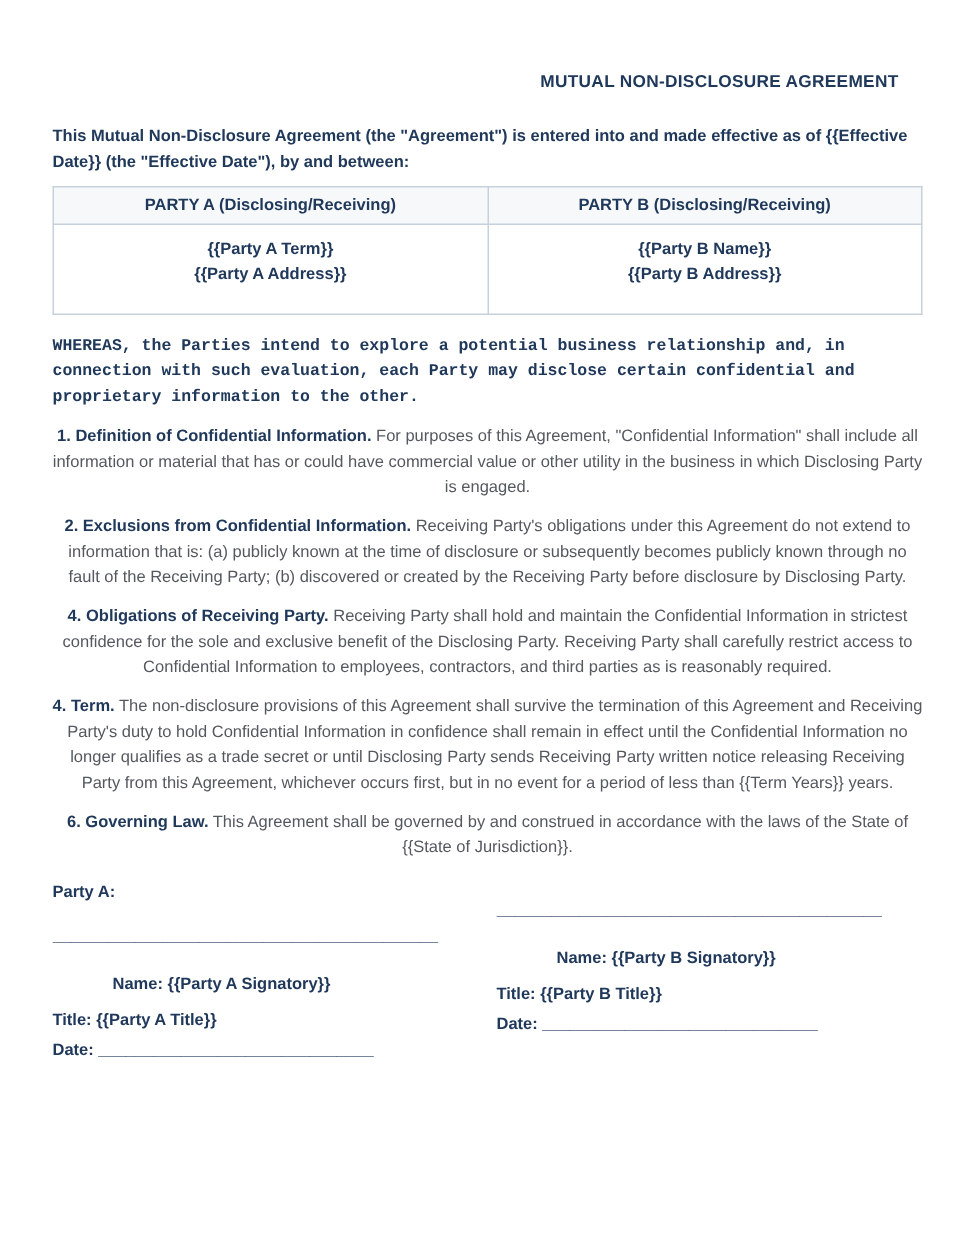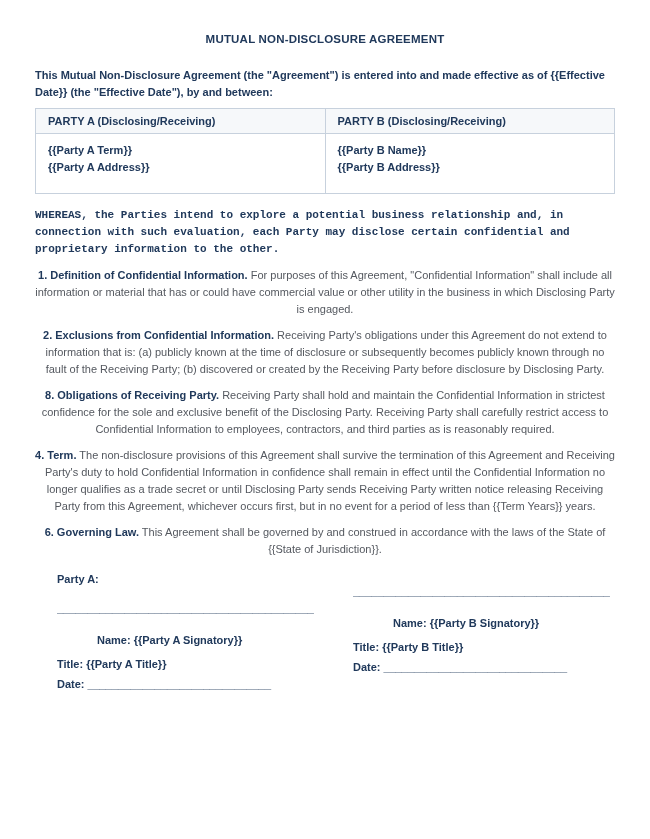--- a/index.html
+++ b/index.html
@@ -8,41 +8,41 @@
     width: 650px;
     height: 839px;
     padding: 33px 35px 0 35px;
     background: #ffffff;
     font-family: "Liberation Sans", sans-serif;
     font-size: 11px;
     color: #54585f;
     overflow: hidden;
   }
   .title {
-    margin: 0;
-    text-align: center;
+    margin: 16px;
+    text-align: right;
     font-size: 11.5px;
     font-weight: 700;
     letter-spacing: 0.2px;
     color: #20395b;
   }
   .intro {
     margin: 22px 0 0 0;
     color: #20395b;
     font-weight: 700;
     line-height: 17px;
   }
   table.party-table {
     width: 100%;
     border-collapse: collapse;
     margin-top: 7px;
   }
   table.party-table th, table.party-table td {
     border: 1px solid #c7d1dd;
-    text-align: left;
+    text-align: center;
     width: 50%;
   }
   table.party-table th {
     background: #f6f8fa;
     color: #20395b;
     font-size: 11px;
     font-weight: 700;
     padding: 6px 12px;
   }
   table.party-table td {
@@ -59,21 +59,21 @@
     line-height: 17px;
     font-family: Liberation Mono, monospace;
   }
   .section {
     margin: 9px 0 0 0;
     line-height: 17px;
     color: #54585f;
     text-align: center;
   }
   .section strong { color: #20395b; }
-  .sig-row { display: flex; margin-top: 13px; justify-content: flex-end; }
+  .sig-row { display: flex; margin-top: 13px; }
   .sig-col { width: 262px; }
   .sig-col + .sig-col { margin-left: 34px; }
   .sig-label, .sig-name, .sig-title, .sig-date {
     color: #20395b;
     font-weight: 700;
     line-height: 17px;
   }
   .sig-line {
     color: #20395b;
     font-weight: 700;
@@ -121,21 +121,21 @@
 
   <p class="section">
     <strong>1. Definition of Confidential Information.</strong><span> For purposes of this Agreement, "Confidential Information" shall include all information or material that has or could have commercial value or other utility in the business in which Disclosing Party is engaged.</span>
   </p>
 
   <p class="section">
     <strong>2. Exclusions from Confidential Information.</strong><span> Receiving Party's obligations under this Agreement do not extend to information that is: (a) publicly known at the time of disclosure or subsequently becomes publicly known through no fault of the Receiving Party; (b) discovered or created by the Receiving Party before disclosure by Disclosing Party.</span>
   </p>
 
   <p class="section">
-    <strong>8. Obligations of Receiving Party.</strong><span> Receiving Party shall hold and maintain the Confidential Information in strictest confidence for the sole and exclusive benefit of the Disclosing Party. Receiving Party shall carefully restrict access to Confidential Information to employees, contractors, and third parties as is reasonably required.</span>
+    <strong>4. Obligations of Receiving Party.</strong><span> Receiving Party shall hold and maintain the Confidential Information in strictest confidence for the sole and exclusive benefit of the Disclosing Party. Receiving Party shall carefully restrict access to Confidential Information to employees, contractors, and third parties as is reasonably required.</span>
   </p>
 
   <p class="section">
     <strong>4. Term.</strong><span> The non-disclosure provisions of this Agreement shall survive the termination of this Agreement and Receiving Party's duty to hold Confidential Information in confidence shall remain in effect until the Confidential Information no longer qualifies as a trade secret or until Disclosing Party sends Receiving Party written notice releasing Receiving Party from this Agreement, whichever occurs first, but in no event for a period of less than {{Term Years}} years.</span>
   </p>
 
   <p class="section">
     <strong>6. Governing Law.</strong><span> This Agreement shall be governed by and construed in accordance with the laws of the State of {{State of Jurisdiction}}.</span>
   </p>
 

